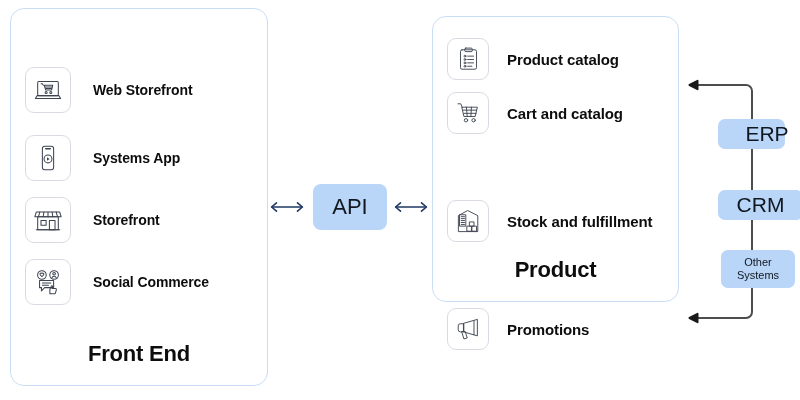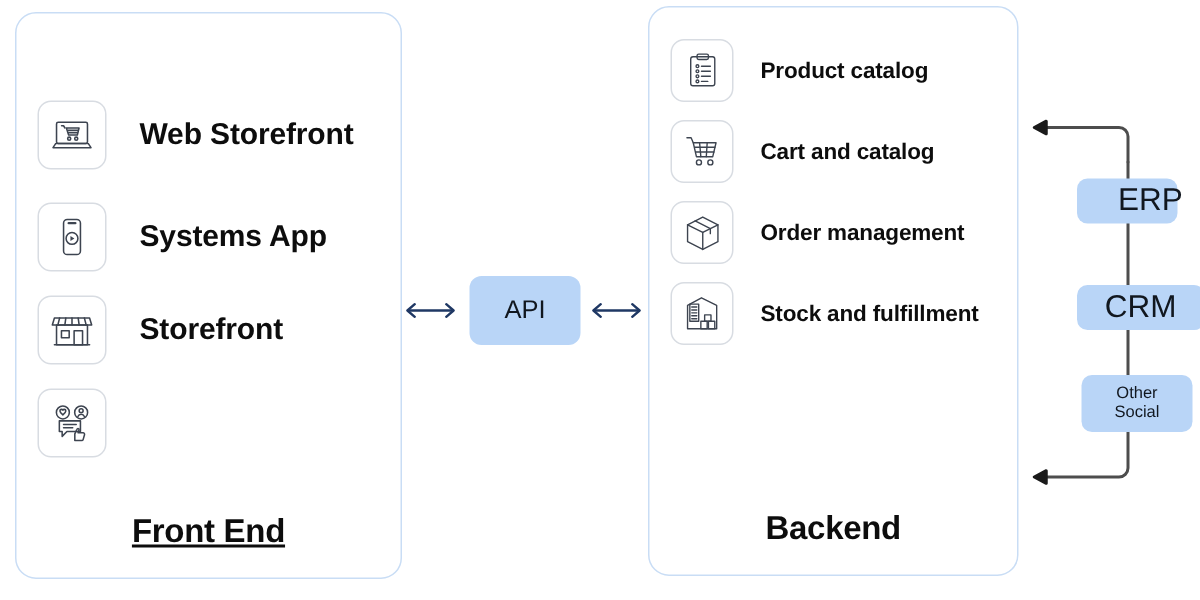--- a/index.html
+++ b/index.html
@@ -25,36 +25,36 @@
     box-sizing: border-box;
   }
   #frontend-panel {
     left: 10px;
     top: 8px;
     width: 258px;
     height: 378px;
   }
   #backend-panel {
     left: 432px;
-    top: 4px;
+    top: 16px;
     width: 247px;
-    height: 380px;
+    height: 286px;
   }
 
   .panel-title {
     position: absolute;
     left: 0;
     right: 0;
     text-align: center;
     font-size: 22px;
     font-weight: bold;
     letter-spacing: -0.2px;
     color: #0d0d0d;
   }
-  #frontend-panel .panel-title { bottom: 18px; text-decoration: underline; }
+  #frontend-panel .panel-title { bottom: 18px; }
   #backend-panel  .panel-title { bottom: 18px; }
 
   
   .row {
     position: absolute;
     display: flex;
     align-items: center;
   }
   .row .icon-tile {
     flex: none;
@@ -69,42 +69,42 @@
   .row .row-label {
     font-weight: bold;
     color: #0d0d0d;
     white-space: nowrap;
     letter-spacing: -0.1px;
   }
 
   
   #frontend-panel .row { left: 14px; }
   #frontend-panel .icon-tile { width: 46px; height: 46px; }
-  #frontend-panel .row-label { font-size: 20px; margin-left: 22px; }
+  #frontend-panel .row-label { font-size: 14px; margin-left: 22px; }
 
   
   #backend-panel .row { left: 14px; }
   #backend-panel .icon-tile { width: 42px; height: 42px; }
   #backend-panel .row-label { font-size: 15px; margin-left: 18px; }
 
   .icon-tile svg { display: block; }
 
   
   #api-box {
     position: absolute;
     left: 313px;
     top: 184px;
     width: 74px;
     height: 46px;
     background: #b9d5f7;
     border-radius: 8px;
     display: flex;
     align-items: center;
     justify-content: center;
-    font-size: 17px;
+    font-size: 22px;
     color: #11171f;
   }
 
   .dbl-arrow {
     position: absolute;
     top: 197px;
     width: 38px;
     height: 20px;
   }
   #arrow-frontend-api { left: 268px; }
@@ -203,20 +203,21 @@
         <circle cx="9.5" cy="8.5" r="4.6"></circle>
         <path d="M9.5 10.2c-1.5-1.2-2.1-1.9-2.1-2.7 0-.7.5-1.2 1.1-1.2.4 0 .8.2 1 .6.2-.4.6-.6 1-.6.6 0 1.1.5 1.1 1.2 0 .8-.6 1.5-2.1 2.7z"></path>
         <circle cx="22.5" cy="8.5" r="4.6"></circle>
         <circle cx="22.5" cy="7.2" r="1.4"></circle>
         <path d="M20.2 11.4c.4-1 1.2-1.6 2.3-1.6s1.9.6 2.3 1.6"></path>
         <path d="M7 14.5h15v7.5h-9.6L9 25.5v-3.5H7z"></path>
         <path d="M10 17h9M10 19.4h6.5"></path>
         <path d="M18 28.5v-4.8l1.5-3.2c.2-.5.8-.7 1.2-.4.3.2.4.6.3.9l-.7 2h3.6c.7 0 1.2.6 1 1.3l-1 3.5c-.1.4-.5.7-1 .7z"></path>
       </svg>
     </div>
+    <div class="row-label">Social Commerce</div>
   </div>
 
   <div class="panel-title">Front End</div>
 </div>
 
 <svg class="dbl-arrow" id="arrow-frontend-api" viewBox="0 0 38 20" fill="none" stroke="#1f3864" stroke-width="1.6" stroke-linecap="round" stroke-linejoin="round">
   <path d="M4 10h30"></path>
   <path d="M8.5 5.8L3.6 10l4.9 4.2"></path>
   <path d="M29.5 5.8l4.9 4.2-4.9 4.2"></path>
 </svg>
@@ -258,49 +259,49 @@
         <path d="M8.5 8.5L6.8 4.5H3.5"></path>
         <path d="M9.6 12h16M10.5 15.8h14.4"></path>
         <path d="M13.5 8.5l1 11M19.5 8.5l-.7 11"></path>
         <circle cx="13" cy="24" r="2"></circle>
         <circle cx="22" cy="24" r="2"></circle>
       </svg>
     </div>
     <div class="row-label">Cart and catalog</div>
   </div>
 
-  <div class="row" style="top:129px">
-    <div class="icon-tile">
-      <svg width="27" height="27" viewBox="0 0 32 32" fill="none" stroke="#3d4450" stroke-width="1.1" stroke-linecap="round" stroke-linejoin="round">
-        <path d="M16 3.2L28 9.3v13.4L16 28.8 4 22.7V9.3z"></path>
-        <path d="M4 9.3l12 6.1 12-6.1"></path>
-        <path d="M16 15.4v13.4"></path>
-        <path d="M10 6.2l12 6.1v4"></path>
-      </svg>
-    </div>
-    <div class="row-label">Order management</div>
-  </div>
 
   <div class="row" style="top:183px">
     <div class="icon-tile">
       <svg width="27" height="27" viewBox="0 0 32 32" fill="none" stroke="#3d4450" stroke-width="1.1" stroke-linecap="round" stroke-linejoin="round">
         <path d="M4 27.5V9l11-6 12 6v18.5z"></path>
         <rect x="5.8" y="8" width="7" height="13.5"></rect>
         <path d="M7.3 10.3h4M7.3 12.6h4M7.3 14.9h4M7.3 17.2h4M7.3 19.5h4"></path>
         <rect x="14.5" y="21.5" width="5" height="6"></rect>
         <rect x="20.5" y="21.5" width="5" height="6"></rect>
         <rect x="17.5" y="16.5" width="5" height="5"></rect>
       </svg>
     </div>
     <div class="row-label">Stock and fulfillment</div>
   </div>
 
 
-
-  <div class="panel-title">Backend</div>
+  <div class="row" style="top:291px">
+    <div class="icon-tile">
+      <svg width="27" height="27" viewBox="0 0 32 32" fill="none" stroke="#3d4450" stroke-width="1.1" stroke-linecap="round" stroke-linejoin="round">
+        <path d="M26.5 4.5v19L10 18.8V9.2z"></path>
+        <path d="M10 9.2H6.4A2.6 2.6 0 0 0 3.8 11.8v4.4A2.6 2.6 0 0 0 6.4 18.8H10z"></path>
+        <path d="M8 18.8l2.5 8.3 4-1.1-2.3-7.2z"></path>
+        <path d="M22.5 6v16.2"></path>
+      </svg>
+    </div>
+    <div class="row-label">Promotions</div>
+  </div>
+
+  <div class="panel-title">Product</div>
 </div>
 
 <svg id="right-connector" viewBox="0 0 110 265" fill="none" stroke="#4d4d4d" stroke-width="2" stroke-linecap="round" stroke-linejoin="round">
 
   <path d="M82 38 V21 a6 6 0 0 0 -6 -6 H23"></path>
   <path d="M27.5 10.8 L19.5 15 L27.5 19.2 Z" fill="#1a1a1a" stroke="#1a1a1a"></path>
 
   <path d="M82 38 V212"></path>
 
   <path d="M82 212 V242 a6 6 0 0 1 -6 6 H23"></path>
@@ -311,15 +312,15 @@
   <span>ERP</span>
 </div>
 
 <div class="sys-box" id="sys-crm">
   <span>CRM</span>
 </div>
 
 <div class="sys-box" id="sys-other">
   <div>
     <div>Other</div>
-    <div>Social</div>
+    <div>Systems</div>
   </div>
 </div>
 
 </body></html>

